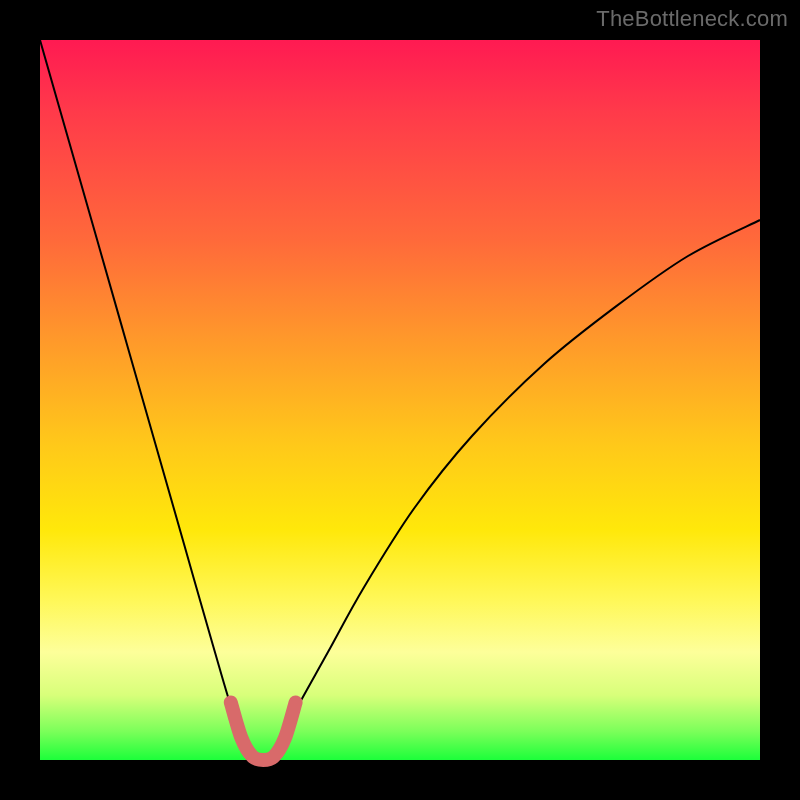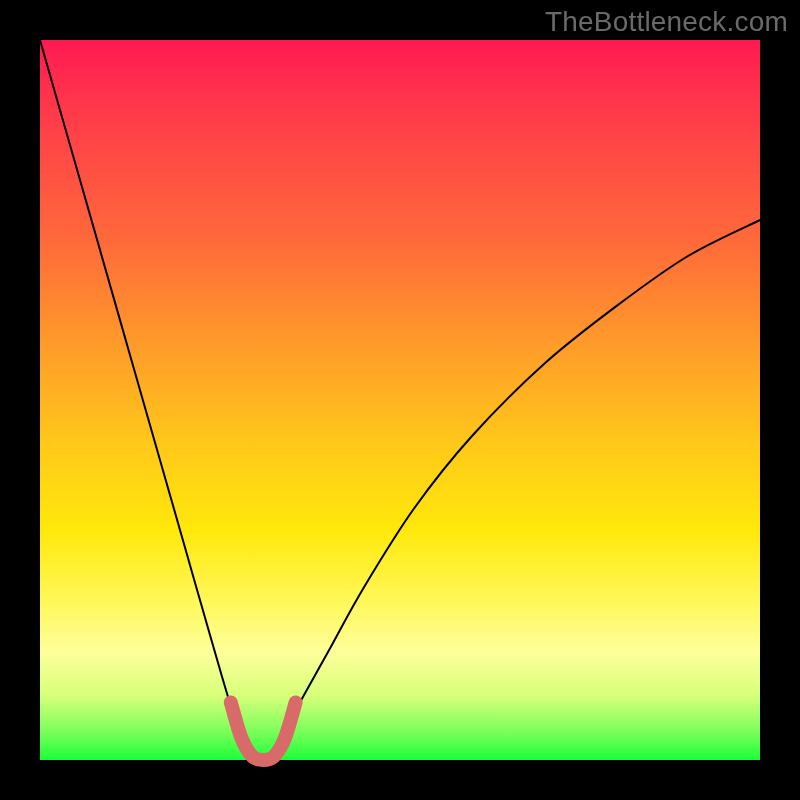--- a/index.html
+++ b/index.html
@@ -39,21 +39,21 @@
       #d8ff7a 91%,
       #7cff5a 96%,
       #1cff3a 100%
     );
   }
   .watermark {
     position: absolute;
     top: 6px;
     right: 12px;
     color: #6a6a6a;
-    font-size: 28px;
+    font-size: 22px;
     font-weight: 500;
     letter-spacing: 0.2px;
     user-select: none;
   }
   svg.curve {
     position: absolute;
     left: 0;
     top: 0;
     width: 720px;
     height: 720px;

